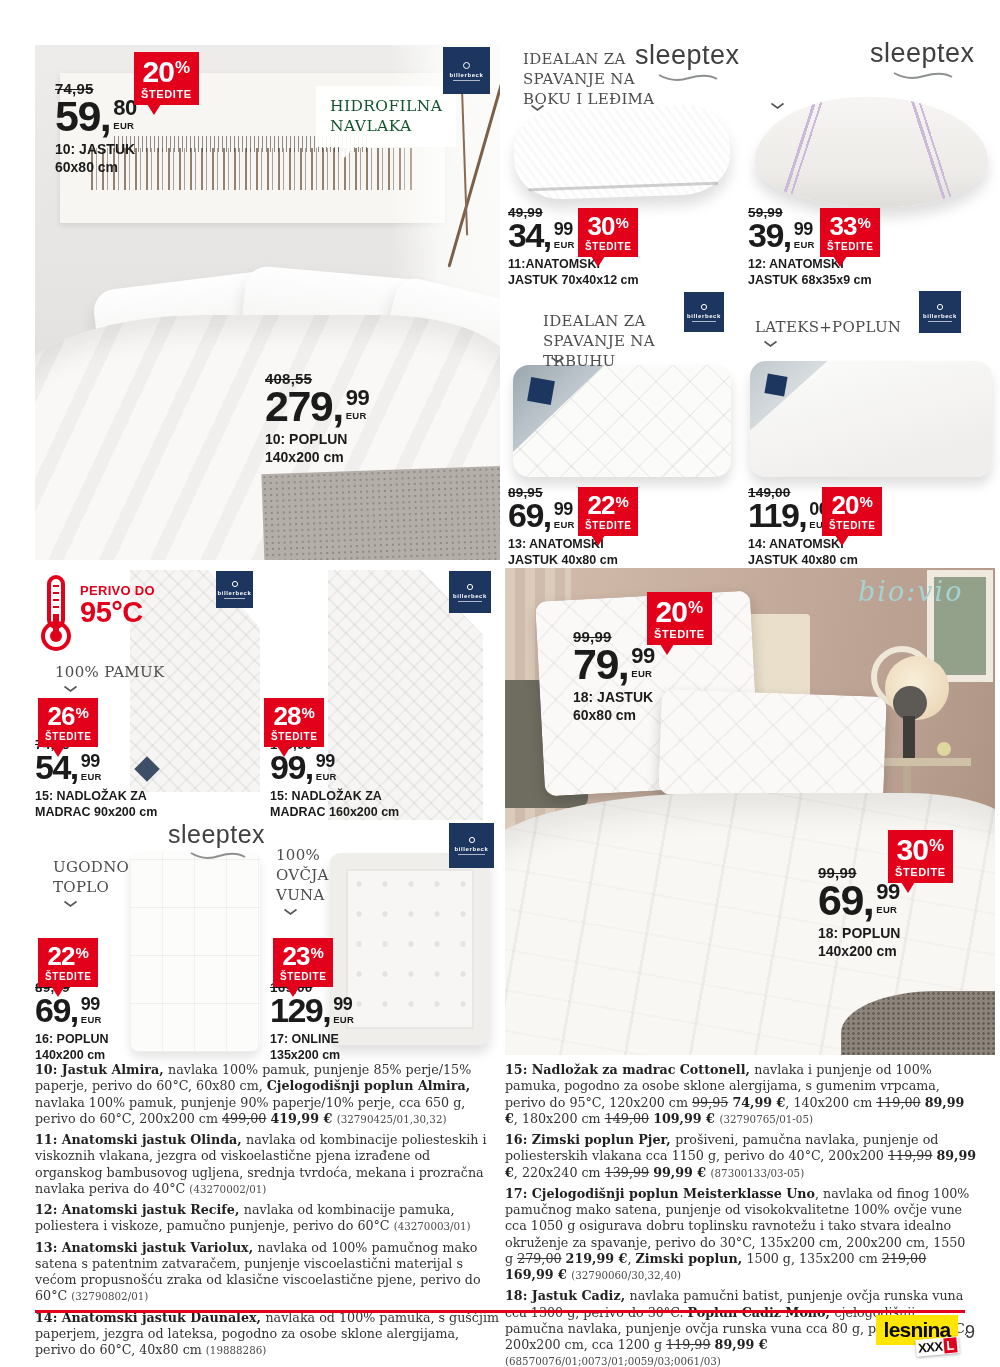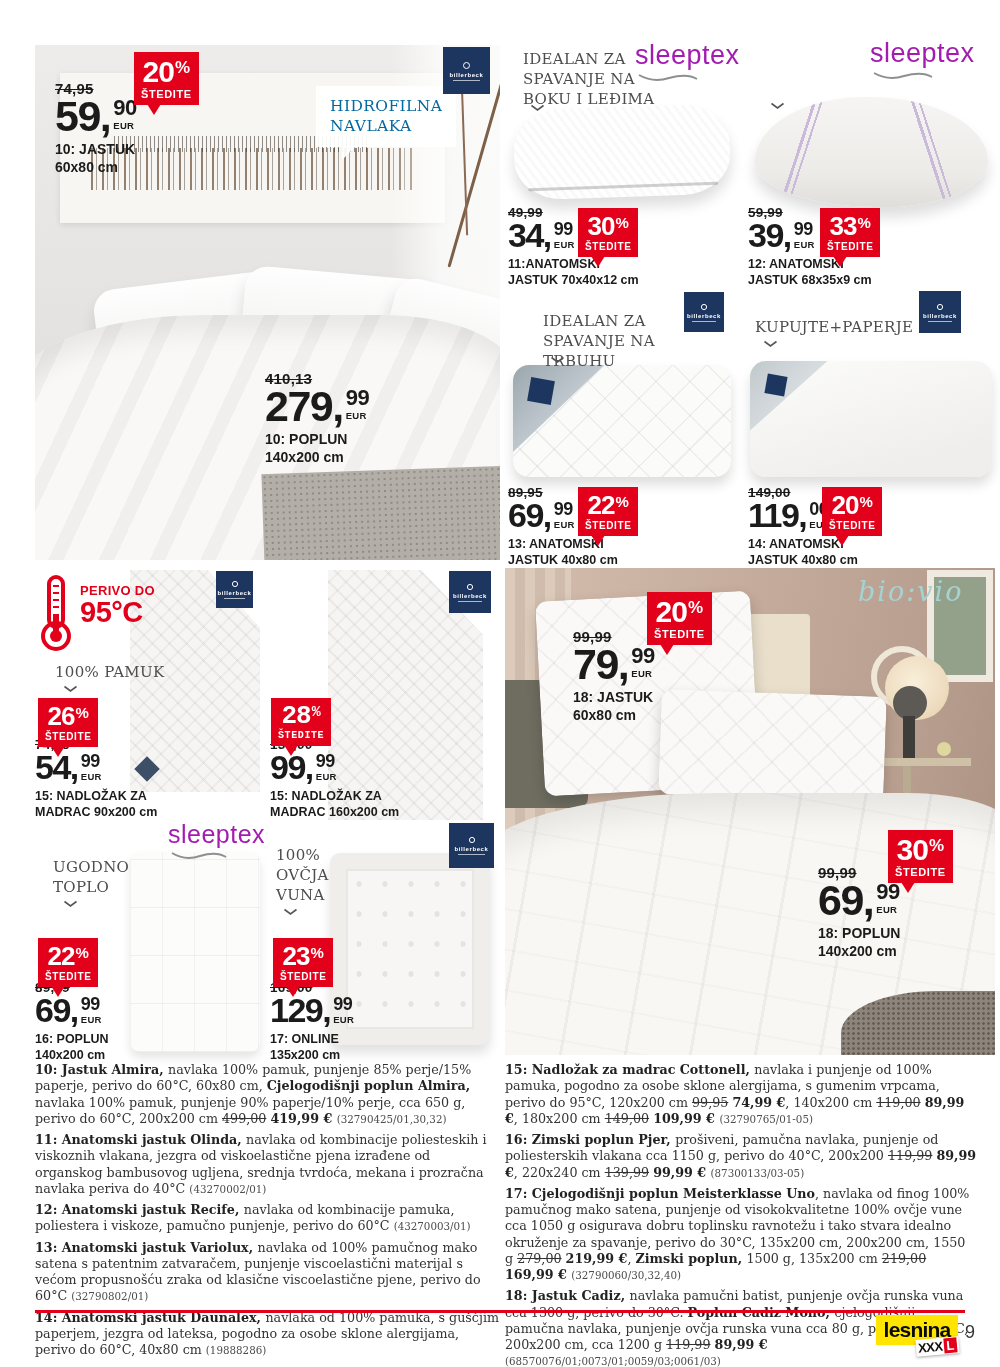--- a/index.html
+++ b/index.html
@@ -117,30 +117,30 @@
   .bs{font-weight:700;font-size:15px;vertical-align:7px;margin-left:1px;}
   .bw{display:block;font-weight:700;font-size:10px;letter-spacing:0.6px;margin-top:2px;}
   .badge-lg .bp{font-size:30px;}
   .badge-lg .bs{font-size:17px;vertical-align:9px;}
   .badge-lg .bw{font-size:11px;}
 
   
   .feat{position:absolute;z-index:5;font-family:"DejaVu Serif",serif;font-size:15px;line-height:1.32;
     letter-spacing:0.3px;color:#4d4d4d;white-space:pre-line;}
   .chev{position:absolute;z-index:5;}
-  .bubble{position:absolute;z-index:5;background:rgba(255,255,255,0.93);color:#0369a1;
+  .bubble{position:absolute;z-index:5;background:rgba(255,255,255,0.93);color:#14532d;
     font-family:"DejaVu Serif",serif;font-size:15.5px;letter-spacing:0.4px;line-height:1.32;
     padding:10px 14px;white-space:pre-line;}
   .bubble:after{content:"";position:absolute;left:26px;bottom:-13px;border-style:solid;
     border-width:14px 14px 0 0;border-color:rgba(255,255,255,0.93) transparent transparent transparent;}
   .bb{position:absolute;z-index:5;background:#1d3660;color:#fff;display:flex;flex-direction:column;
     align-items:center;justify-content:center;gap:2px;}
   .bb-word{font-size:6px;letter-spacing:0.6px;font-weight:700;}
   .bb-line{width:58%;height:1px;background:rgba(255,255,255,0.65);}
-  .sx{position:absolute;z-index:5;color:#a21caf;text-align:left;}
+  .sx{position:absolute;z-index:5;color:#404040;text-align:center;}
   .sx-t{display:block;font-weight:400;line-height:1;letter-spacing:0.5px;}
   .bv{position:absolute;z-index:5;font-family:"DejaVu Serif",serif;font-style:italic;color:#a5d2d3;
     font-size:27px;letter-spacing:2px;}
   .wash{position:absolute;z-index:5;color:#e2001a;font-weight:700;}
 
   
   .desc{position:absolute;z-index:3;font-family:"DejaVu Serif",serif;font-size:12.7px;line-height:1.28;color:#333;}
   .desc p{margin:0 0 5px;}
   .seg-b{font-weight:700;color:#222;}
   .seg-s{text-decoration:line-through;}
@@ -186,40 +186,40 @@
   <div class="badge badge-lg" style="left:134px;top:52px;">
     <span class="bp">20</span><span class="bs">%</span>
     <span class="bw">ŠTEDITE</span>
   </div>
 
   <div class="pb pb-lg" style="left:55px;top:80px;">
     <div class="old">74,95</div>
     <div class="row">
       <div class="int">59,</div>
       <div class="sup">
-        <div class="dec">90</div>
+        <div class="dec">80</div>
         <div class="cur">EUR</div>
       </div>
     </div>
     <div class="item">10: JASTUK
 60x80 cm</div>
   </div>
 
   <div class="bubble" style="left:316px;top:86px;">HIDROFILNA
 NAVLAKA</div>
   <div class="bb" style="left:443px;top:47px;width:47px;height:47px;">
     <svg width="9" height="9">
         <circle cx="4.5" cy="4.5" r="3" fill="none" stroke="#fff" stroke-width="1"></circle>
       </svg>
     <div class="bb-word">billerbeck</div>
     <div class="bb-line"></div>
   </div>
 
   <div class="pb pb-lg" style="left:265px;top:370px;">
-    <div class="old">410,13</div>
+    <div class="old">408,55</div>
     <div class="row">
       <div class="int">279,</div>
       <div class="sup">
         <div class="dec">99</div>
         <div class="cur">EUR</div>
       </div>
     </div>
     <div class="item">10: POPLUN
 140x200 cm</div>
   </div>
@@ -317,21 +317,21 @@
       </div>
     </div>
     <div class="item">13: ANATOMSKI
 JASTUK 40x80 cm</div>
   </div>
   <div class="badge" style="left:578px;top:487px;">
     <span class="bp">22</span><span class="bs">%</span>
     <span class="bw">ŠTEDITE</span>
   </div>
 
-  <div class="feat" style="left:755px;top:318px;">KUPUJTE+PAPERJE</div>
+  <div class="feat" style="left:755px;top:318px;">LATEKS+POPLUN</div>
   <svg class="chev" style="left:763px;top:340px;" width="15" height="8">
       <polyline points="1.5,1.5 7.5,6 13.5,1.5" fill="none" stroke="#555" stroke-width="1.6"></polyline>
     </svg>
   <div class="bb" style="left:919px;top:291px;width:42px;height:42px;">
     <svg width="8" height="8">
         <circle cx="4" cy="4" r="2.6" fill="none" stroke="#fff" stroke-width="1"></circle>
       </svg>
     <div class="bb-word">billerbeck</div>
     <div class="bb-line"></div>
   </div>
@@ -405,21 +405,21 @@
   <div class="bb" style="left:449px;top:571px;width:42px;height:42px;">
     <svg width="8" height="8">
         <circle cx="4" cy="4" r="2.6" fill="none" stroke="#fff" stroke-width="1"></circle>
       </svg>
     <div class="bb-word">billerbeck</div>
     <div class="bb-line"></div>
   </div>
   <div class="img" style="left:328px;top:570px;width:155px;height:250px;">
     <div class="protector"></div>
   </div>
-  <div class="badge" style="left:271px;top:698px;font-family:Liberation Mono, monospace;">
+  <div class="badge" style="left:264px;top:698px;">
     <span class="bp">28</span><span class="bs">%</span>
     <span class="bw">ŠTEDITE</span>
   </div>
   <div class="pb" style="left:270px;top:737px;">
     <div class="old">139,00</div>
     <div class="row">
       <div class="int">99,</div>
       <div class="sup">
         <div class="dec">99</div>
         <div class="cur">EUR</div>

